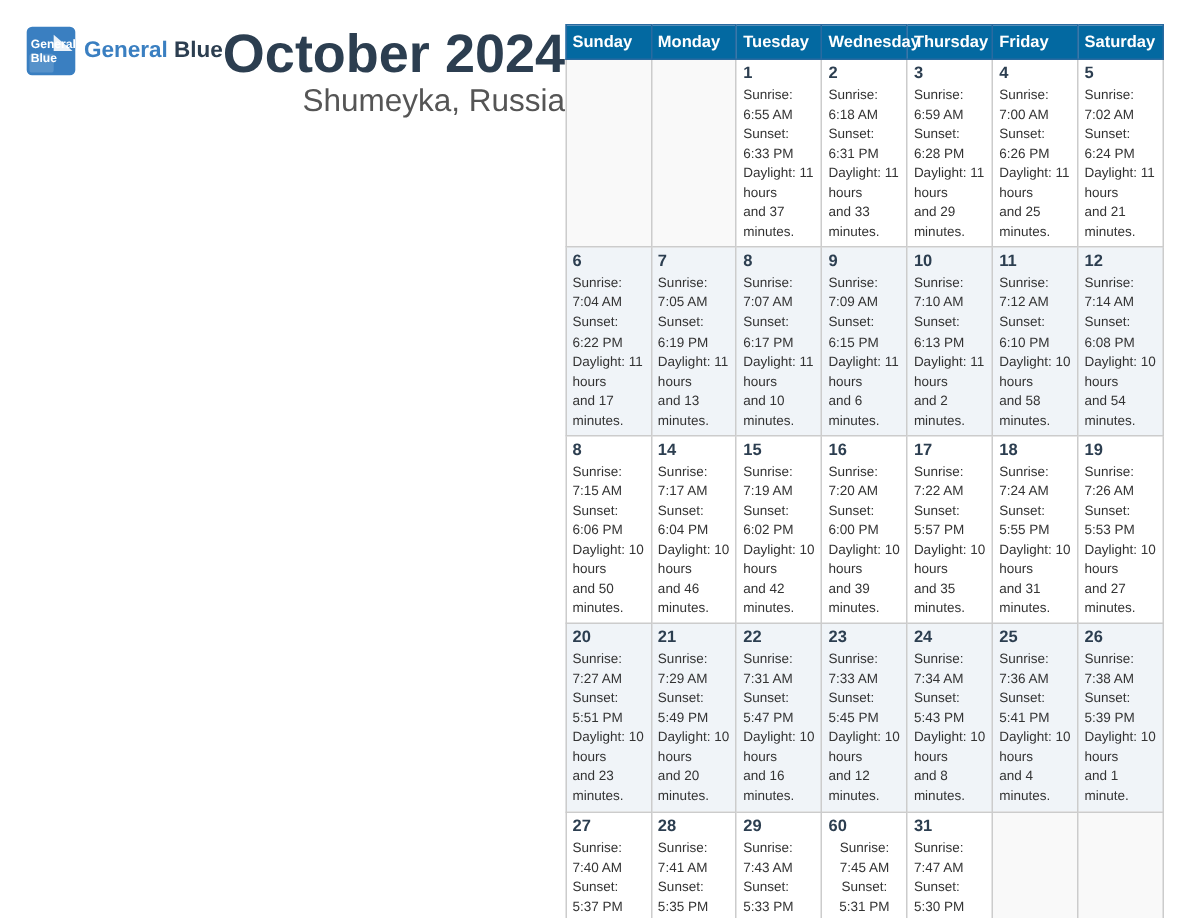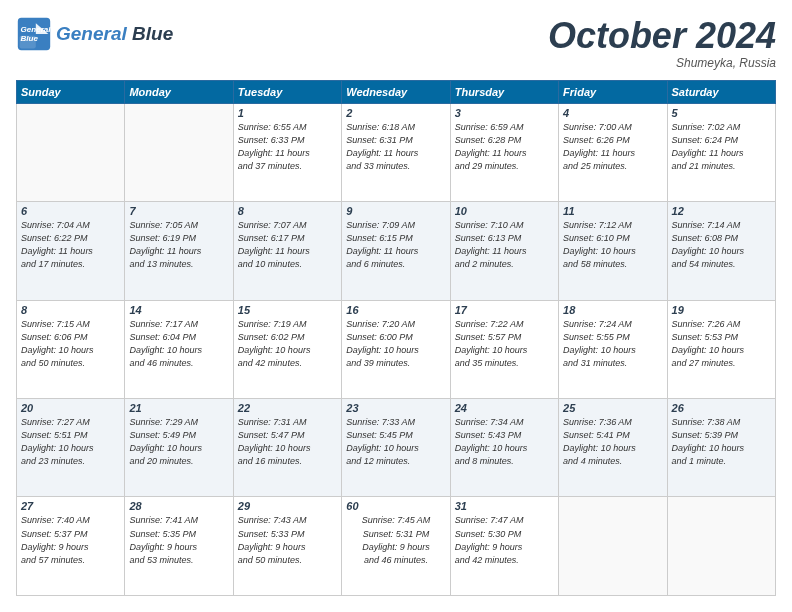--- a/index.html
+++ b/index.html
@@ -8,22 +8,21 @@
       background: #fff;
       width: 792px;
       height: 612px;
       overflow: hidden;
     }
     .page {
       width: 792px;
       height: 612px;
       padding: 16px;
       display: flex;
-      flex-direction: column;
-      font-style: italic;
+      flex-direction: row;
     }
     .header {
       display: flex;
       justify-content: space-between;
       align-items: flex-start;
       margin-bottom: 10px;
     }
     .logo {
       display: flex;
       align-items: center;
@@ -36,21 +35,21 @@
     .title-block {
       text-align: right;
     }
     .month-title {
       font-size: 36px;
       font-weight: bold;
       color: #2c3e50;
       line-height: 1.1;
     }
     .subtitle {
-      font-size: 12px;
+      font-size: 21px;
       color: #555;
     }
     .calendar {
       flex: 1;
       border-collapse: collapse;
       width: 100%;
       table-layout: fixed;
     }
     .calendar th {
       background-color: #0369a1;
@@ -96,21 +95,21 @@
   <div class="header">
     <div class="logo">
       <svg class="logo-icon" viewBox="0 0 40 40">
         <rect x="2" y="2" width="36" height="36" rx="4" fill="#3a7fc1"></rect>
         <polygon points="22,8 36,20 22,20" fill="#fff" opacity="0.9"></polygon>
         <rect x="4" y="22" width="18" height="14" rx="2" fill="#fff" opacity="0.15"></rect>
         <text x="5" y="18" font-size="9" fill="#fff" font-family="Arial" font-weight="bold">General</text>
         <text x="5" y="28" font-size="9" fill="#fff" font-family="Arial" font-weight="bold">Blue</text>
       </svg>
       <div>
-        <div style="font-size:19px;font-weight:bold;color:#2c3e50;line-height:1.1;">
+        <div style="font-size:15px;font-weight:bold;color:#2c3e50;line-height:1.1;">
           <span style="color:#3a7fc1;">General</span>
           <span>Blue</span>
         </div>
       </div>
     </div>
     <div class="title-block">
       <div class="month-title">October 2024</div>
       <div class="subtitle">Shumeyka, Russia</div>
     </div>
   </div>

